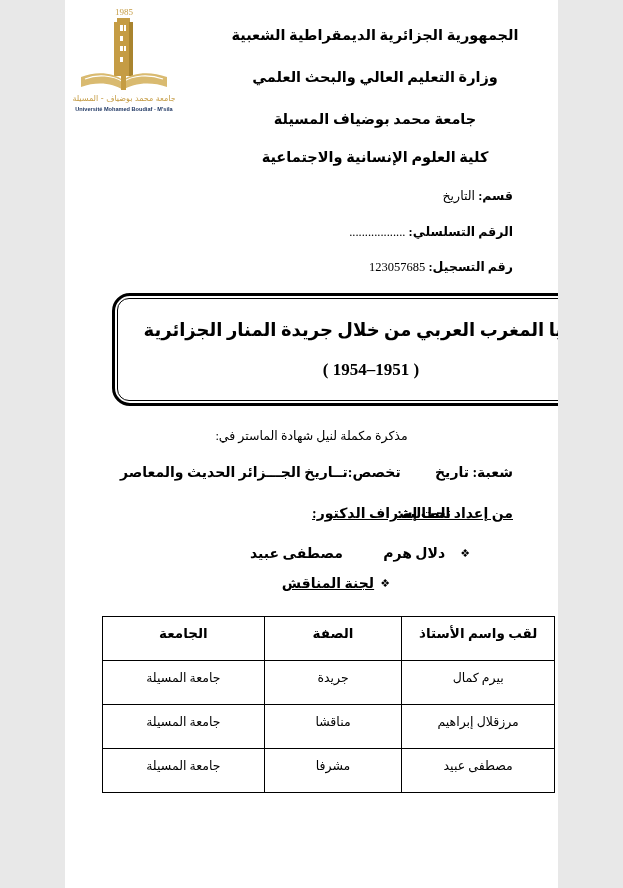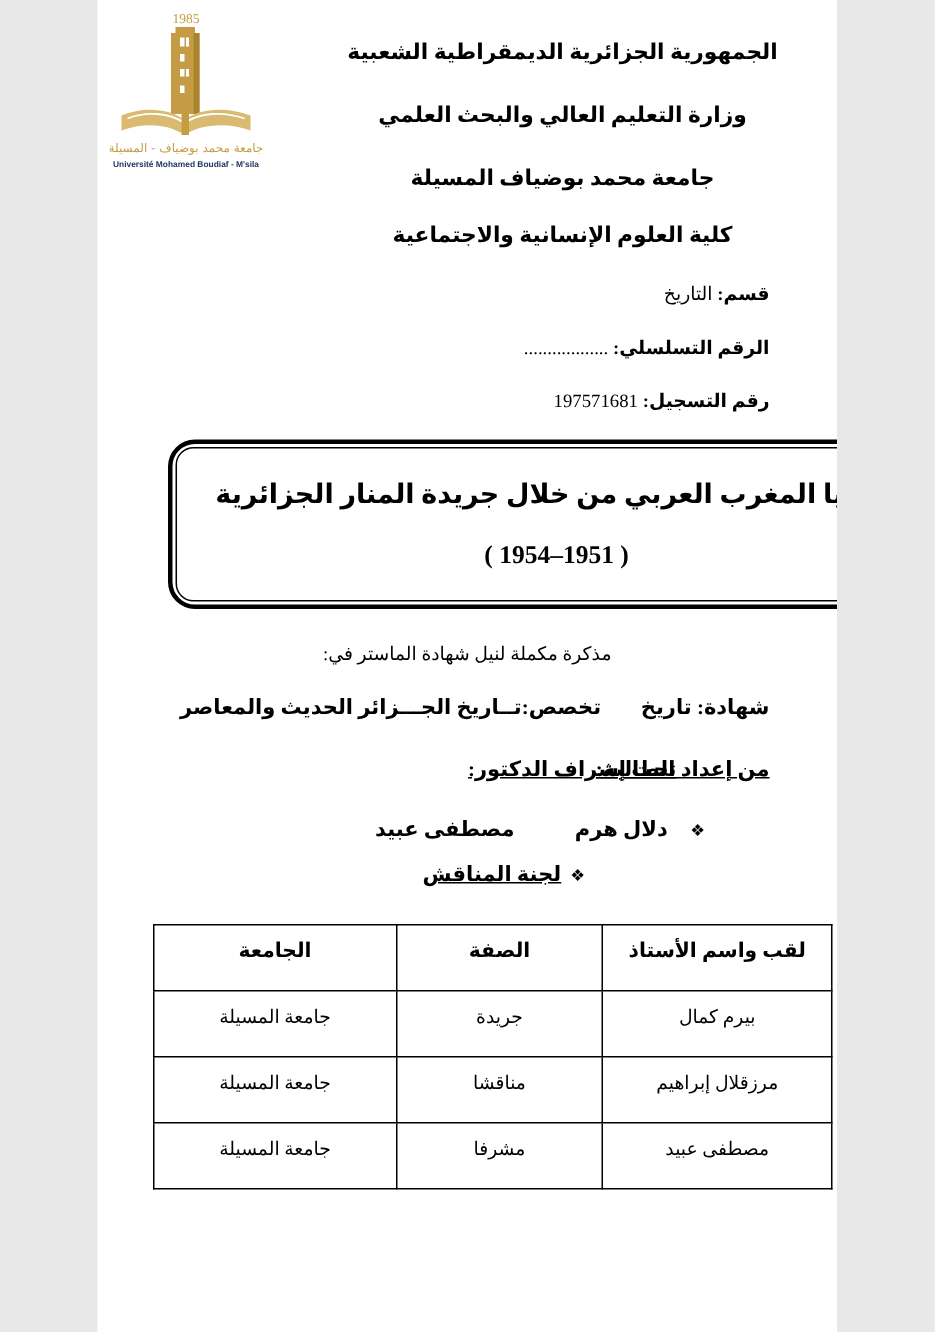--- a/index.html
+++ b/index.html
@@ -191,33 +191,33 @@
   <div class="info-line i1">
     <span class="label">قسم:</span>
     <span class="value">التاريخ</span>
   </div>
   <div class="info-line i2">
     <span class="label">الرقم التسلسلي:</span>
     <span class="value">..................</span>
   </div>
   <div class="info-line i3">
     <span class="label">رقم التسجيل:</span>
-    <span class="value">197571681</span>
+    <span class="value">123057685</span>
   </div>
 
   <div class="title-box">
     <div class="title-box-inner">
       <div class="thesis-title">قضايا المغرب العربي من خلال جريدة المنار الجزائرية</div>
       <div class="thesis-dates">( 1951–1954 )</div>
     </div>
   </div>
 
   <div class="note">مذكرة مكملة لنيل شهادة الماستر في:</div>
 
-  <div class="field f-branch">شهادة: تاريخ</div>
+  <div class="field f-branch">شعبة: تاريخ</div>
   <div class="field f-specialty">تخصص:تــاريخ الجـــزائر الحديث والمعاصر</div>
   <div class="field f-prepared underlined">من إعداد الطالبة:</div>
   <div class="field f-supervisor underlined">تحت إشراف الدكتور:</div>
 
   <div class="field f-student">
     <span class="bullet">❖</span>
     <span>دلال هرم</span>
   </div>
   <div class="field f-supname">مصطفى عبيد</div>
 

